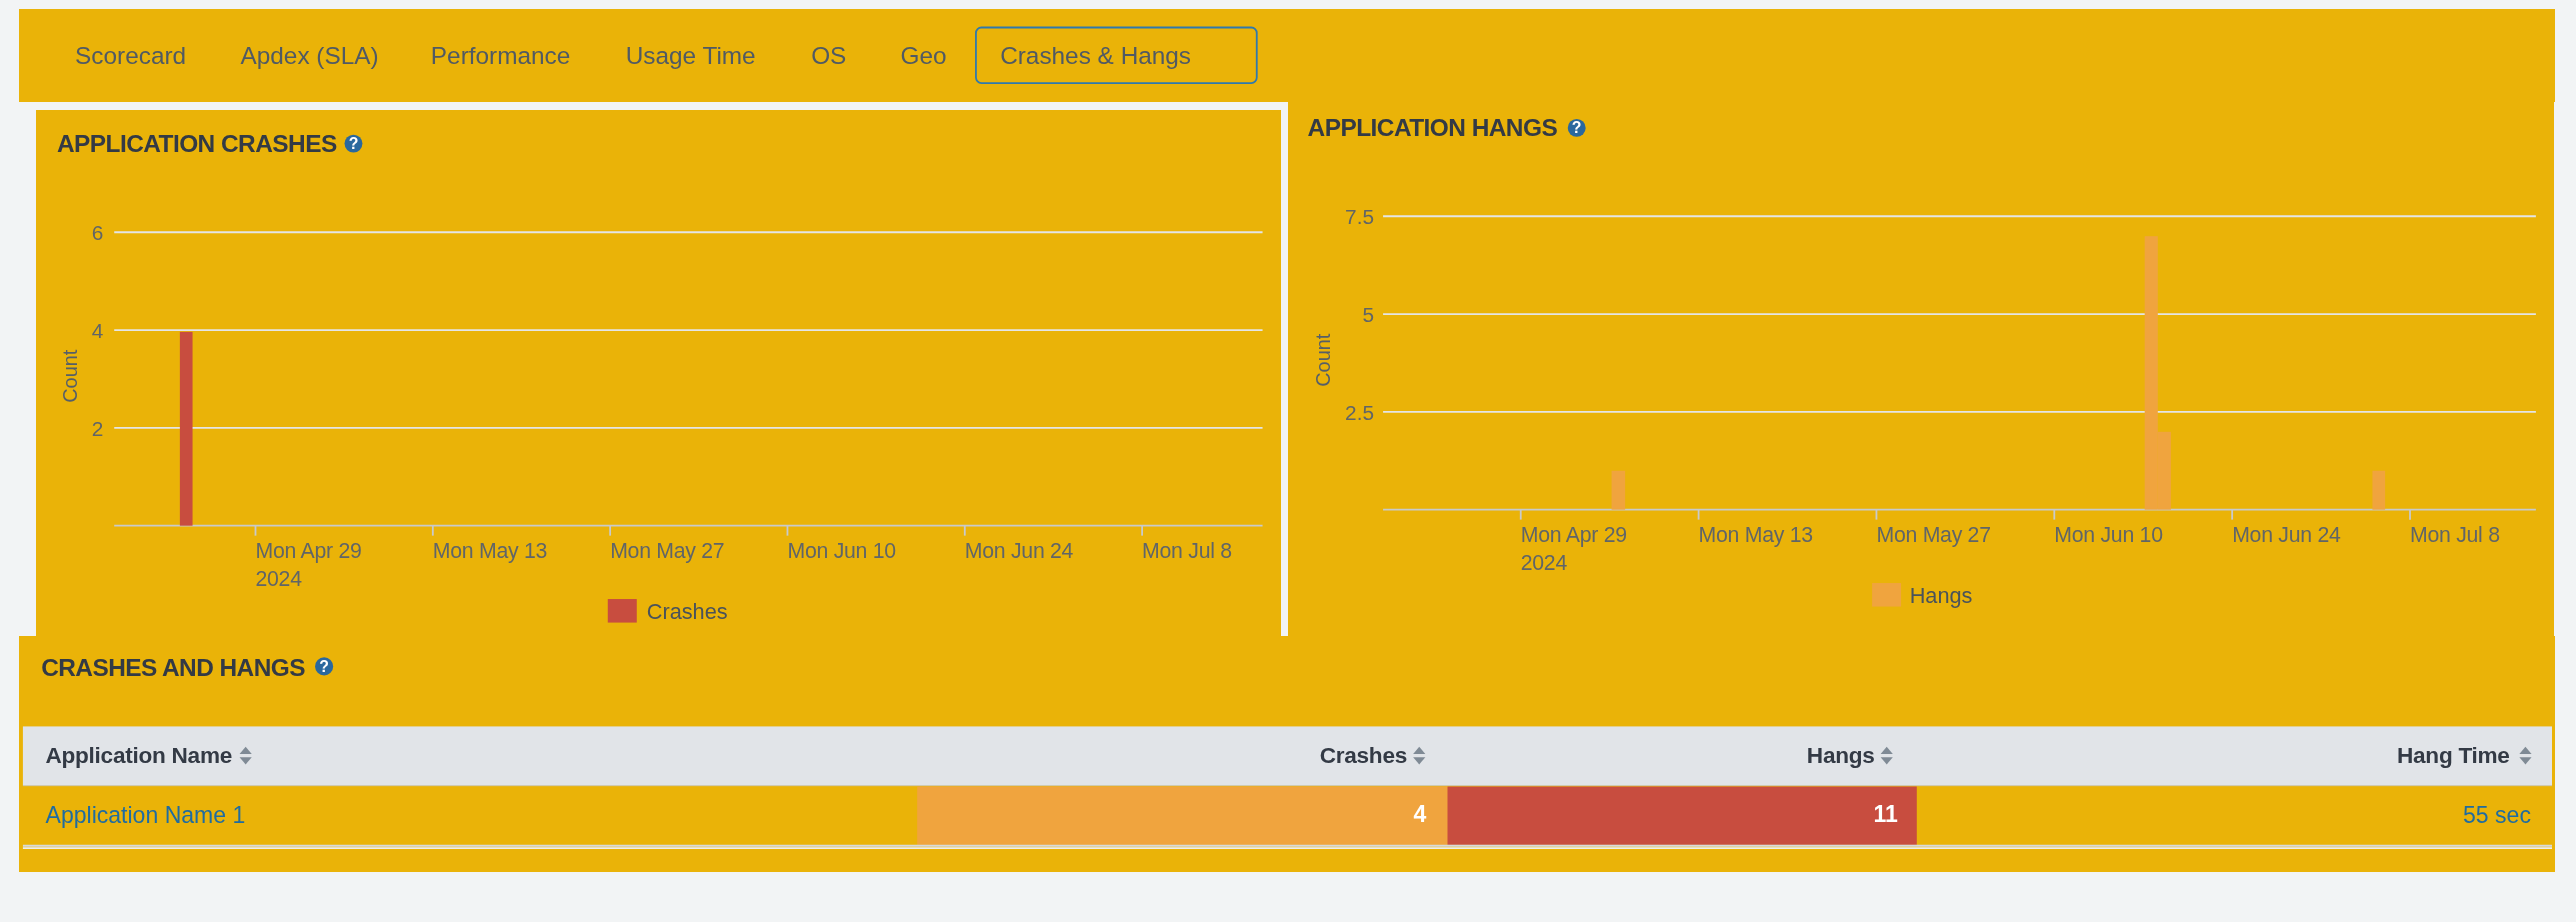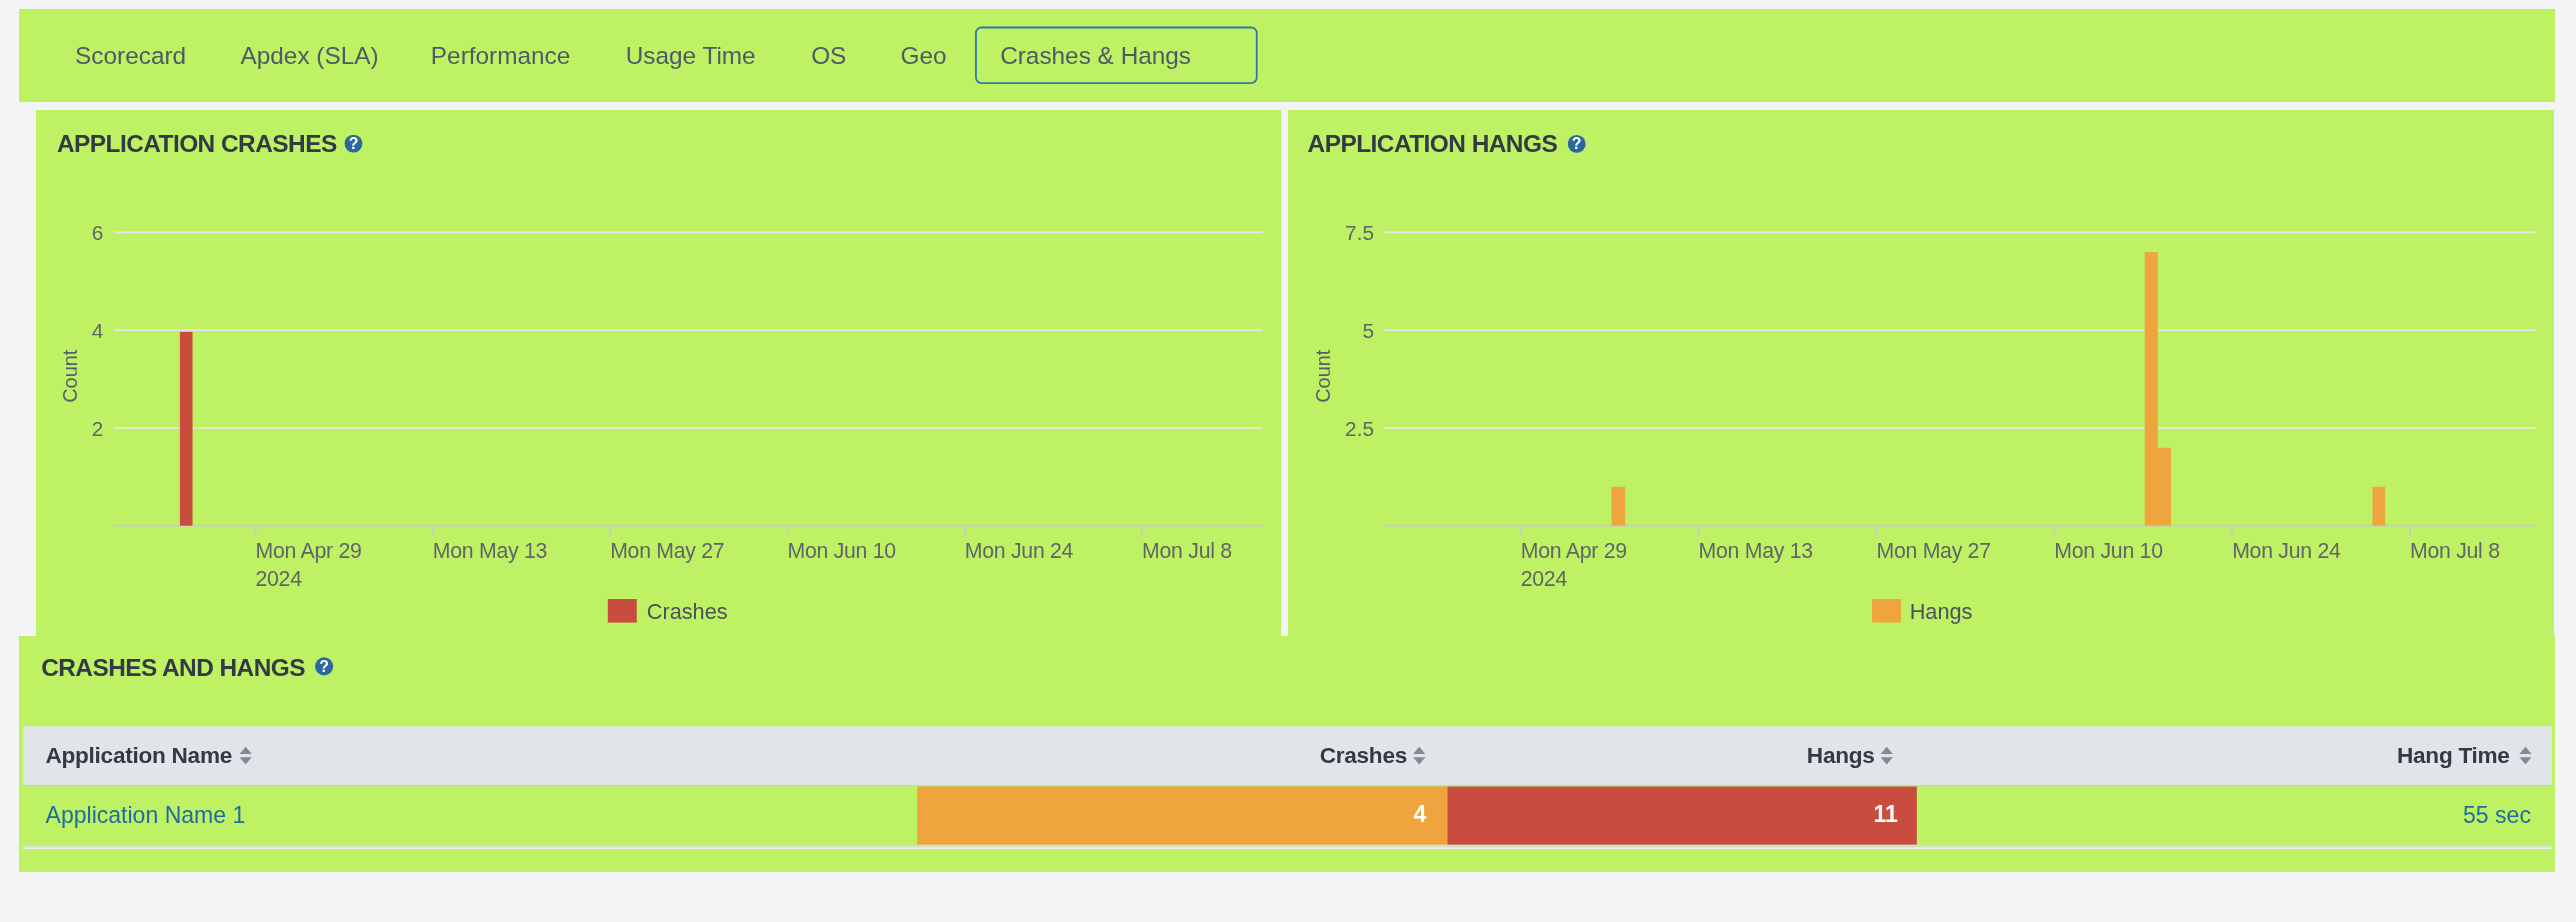--- a/index.html
+++ b/index.html
@@ -1,17 +1,17 @@
 <!DOCTYPE html>
 <html style="font-size:14.5px"><head>
 <meta charset="utf-8">
 <style>
   html,body{margin:0;padding:0;}
   body{width:2576px;height:922px;background:#f2f4f5;font-family:"Liberation Sans",sans-serif;position:relative;overflow:hidden;}
-  .panel{position:absolute;background:#bef264;}
+  .panel{position:absolute;background:#eab308;}
   svg{position:absolute;left:0;top:0;}
   text{font-family:"Liberation Sans",sans-serif;}
 </style>
 </head>
 <body>
 
 <div class="panel" style="left:19px;top:9px;width:2536px;height:93px;">
 <svg width="2536" height="93" viewBox="0 0 2800 103">
   <g font-size="27" fill="#505a64">
     <text x="57.8" y="61">Scorecard</text>
@@ -64,21 +64,21 @@
     <text x="1221" y="495">Mon Jul 8</text>
   </g>
 
   <rect x="158.5" y="245" width="14" height="214" fill="#c84d3f"></rect>
 
   <rect x="631" y="540" width="32" height="26" fill="#c84d3f"></rect>
   <text x="674" y="562.5" font-size="24" fill="#4a535b">Crashes</text>
 </svg>
 </div>
 
-<div class="panel" style="left:1288px;top:110px;width:1266px;height:547px;">
+<div class="panel" style="left:1288px;top:94px;width:1266px;height:547px;">
 <svg width="1266" height="547" viewBox="0 0 1398 604">
   <text x="21.6" y="46" font-size="27" font-weight="bold" letter-spacing="-0.6" fill="#333a45">APPLICATION HANGS</text>
   <circle cx="318.8" cy="37.4" r="9.9" fill="#2a689e"></circle>
   <text x="318.8" y="43.4" font-size="17.5" font-weight="bold" fill="#fff" text-anchor="middle">?</text>
 
   <g stroke="#e4e5e6" stroke-width="2">
     <line x1="105" y1="135" x2="1378" y2="135"></line>
     <line x1="105" y1="243" x2="1378" y2="243"></line>
     <line x1="105" y1="351" x2="1378" y2="351"></line>
   </g>

